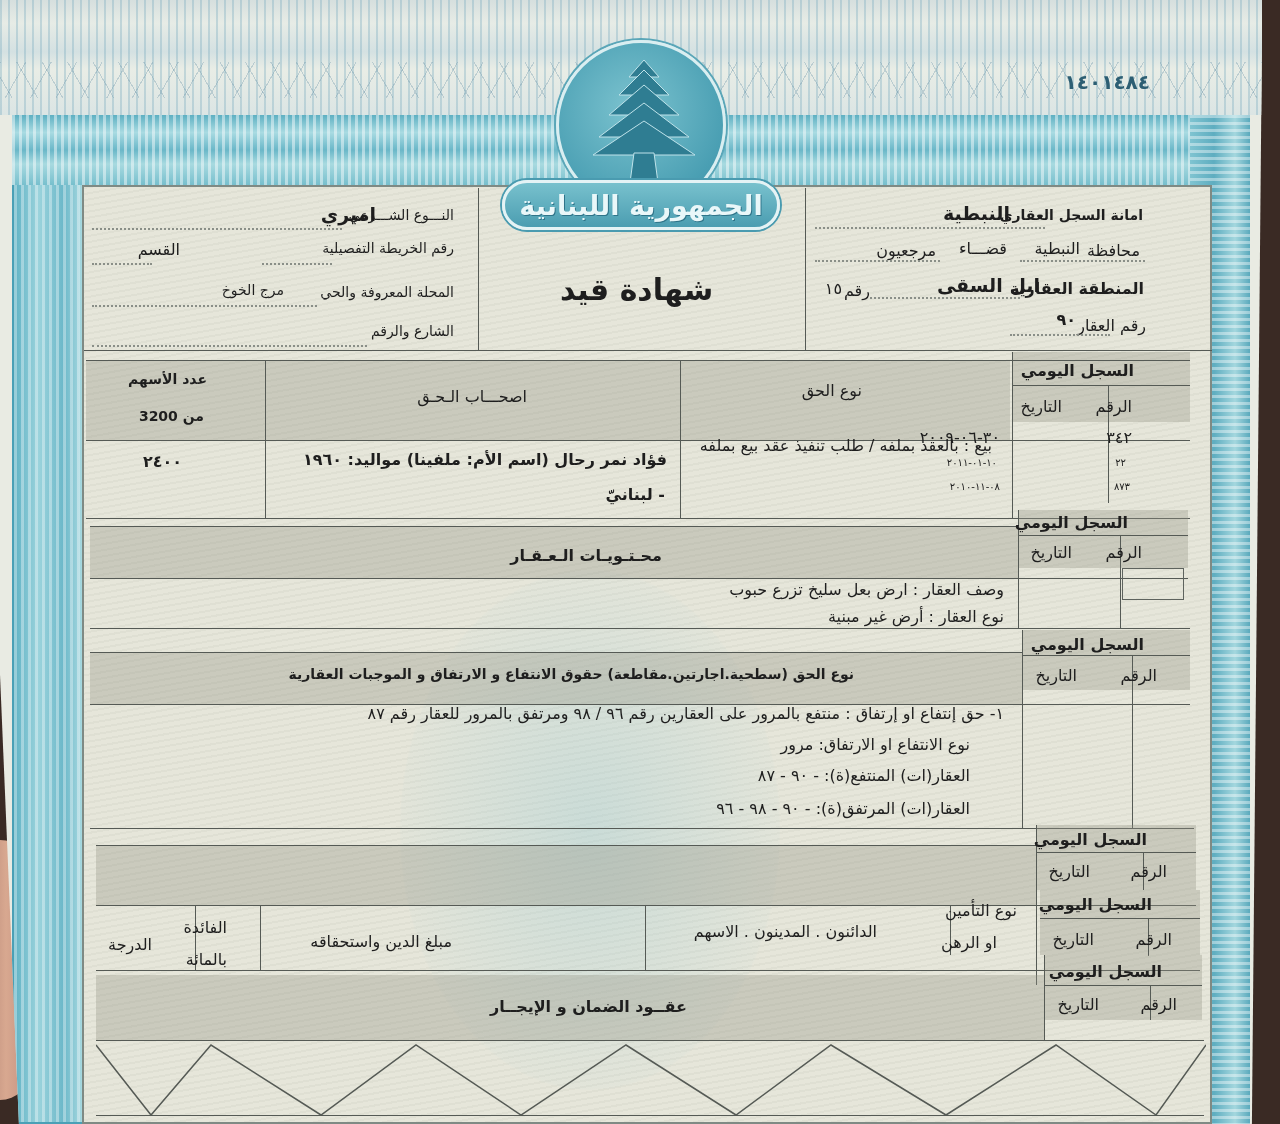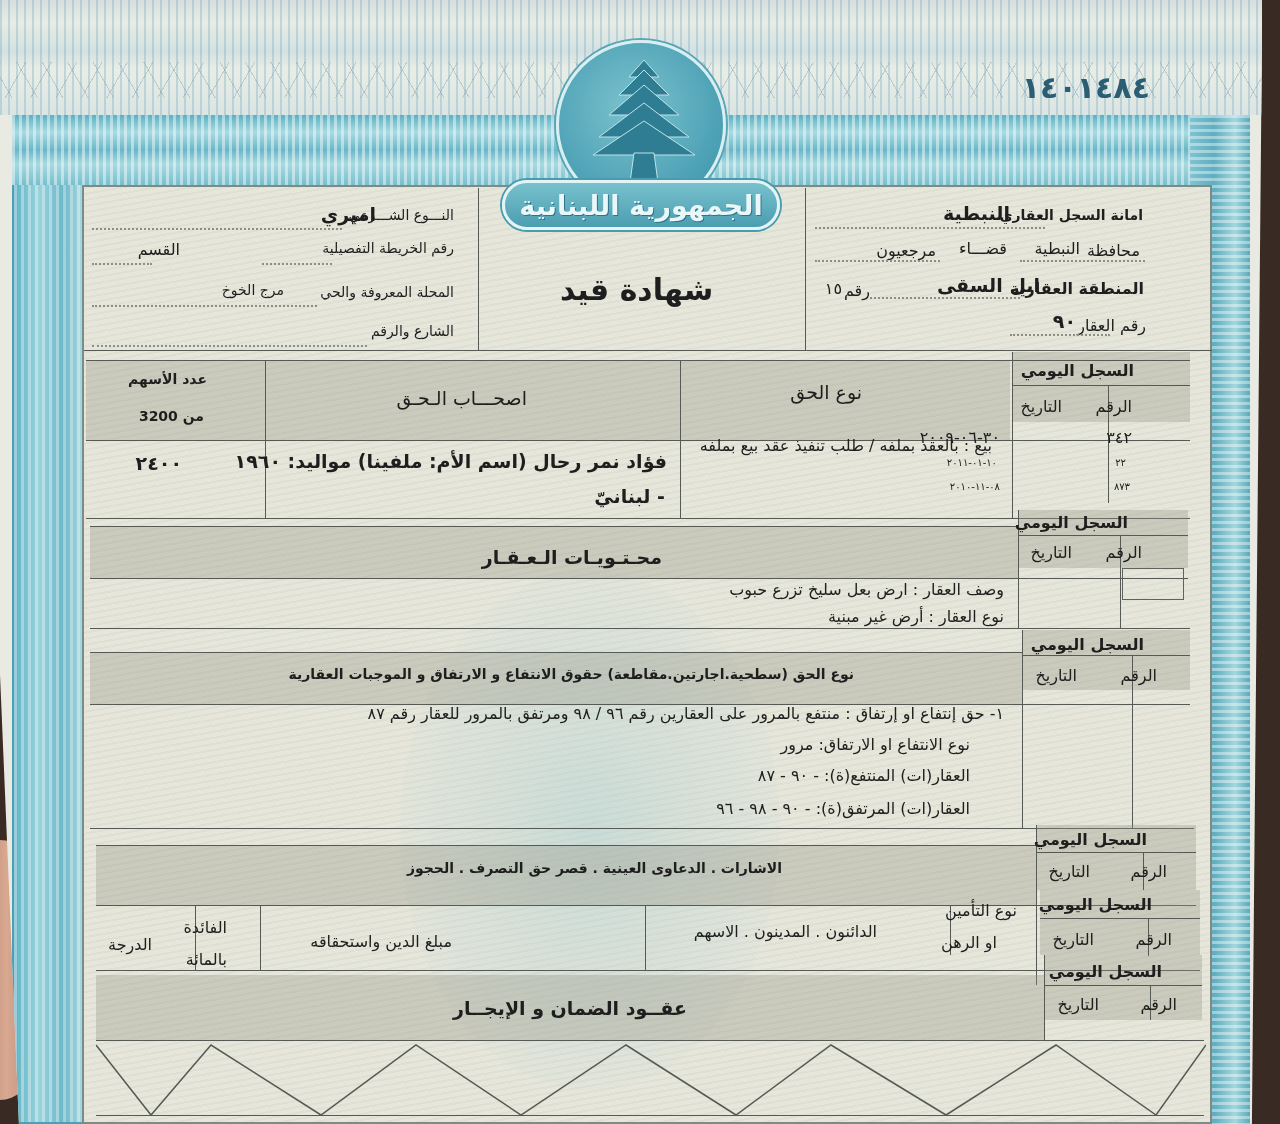--- a/index.html
+++ b/index.html
@@ -26,21 +26,21 @@
         linear-gradient(180deg, #d6dfde 0%, #e7ece6 20%, #d4e1e2 45%, #e9ede6 60%, #dbe5e4 100%);
     }
     .top-band .diamonds {
       position: absolute; left: 0; right: 0; top: 62px; height: 36px;
       background:
         repeating-linear-gradient(60deg, transparent 0 10px, rgba(110,150,170,0.35) 10px 11px, transparent 11px 22px),
         repeating-linear-gradient(-60deg, transparent 0 10px, rgba(110,150,170,0.35) 10px 11px, transparent 11px 22px);
     }
     .serial {
       position: absolute; right: 112px; top: 70px;
-      font-family: "DejaVu Sans", sans-serif; font-size: 30px; font-weight: bold;
+      font-family: "DejaVu Sans", sans-serif; font-size: 20px; font-weight: bold;
       color: #2c5e73; letter-spacing: 2px;
     }
     .frame {
       position: absolute; left: 12px; top: 115px; width: 1238px; height: 1009px;
       background:
         repeating-linear-gradient(90deg, rgba(255,255,255,0.35) 0 3px, transparent 3px 7px),
         linear-gradient(90deg, #5fb2c4 0%, #9bd3dc 2%, #6cb8c9 4%, #a6d8df 5.5%, #7cc0ce 7%, #a6d8df 100%);
       border: 2px solid #4aa0b6;
     }
     .frame-h {
@@ -87,21 +87,21 @@
       display: flex; align-items: center; justify-content: center;
       font-family: "DejaVu Sans", sans-serif; font-size: 27px; font-weight: bold;
       color: #e9f7f9; text-shadow: 1px 1px 0 #2f7489;
       direction: rtl;
     }
 
     
     .t { position: absolute; color: #1e1e1e; direction: rtl; white-space: nowrap; font-family: "DejaVu Sans", sans-serif; }
     .sm { font-size: 16px; }
     .md { font-size: 14px; }
-    .lg { font-size: 19px; font-weight: bold; }
+    .lg { font-size: 16px; font-weight: bold; }
     .xl { font-size: 30px; font-weight: bold; }
     .dots { position: absolute; border-bottom: 2px dotted #8a8f88; height: 0; }
 
     .vline { position: absolute; width: 0; border-left: 1.5px solid #555a55; }
     .hline { position: absolute; height: 0; border-top: 1.5px solid #555a55; }
     .shade { position: absolute; background: rgba(150,150,135,0.35); }
     .cellbox { position: absolute; border: 1.5px solid #5e635e; }
     .tri svg { position: absolute; }
   </style>
 </head>
@@ -249,21 +249,20 @@
   <div class="shade" style="left:1036px;top:825px;width:160px;height:65px;"></div>
   <div class="hline" style="left:96px;top:845px;width:940px;"></div>
   <div class="hline" style="left:1036px;top:852px;width:160px;"></div>
   <div class="hline" style="left:96px;top:905px;width:1100px;"></div>
   <div class="vline" style="left:1036px;top:825px;height:160px;"></div>
   <div class="vline" style="left:1143px;top:852px;height:38px;"></div>
 
   <div class="t sm" style="right:115px;top:830px;font-weight:bold;">السجل اليومي</div>
   <div class="t sm" style="right:95px;top:862px;">الرقم</div>
   <div class="t sm" style="right:172px;top:862px;">التاريخ</div>
-  <div class="t md" style="right:480px;top:860px;font-weight:bold;">الاشارات . الدعاوى العينية . قصر حق التصرف . الحجوز</div>
 
   <div class="shade" style="left:1040px;top:890px;width:160px;height:65px;"></div>
   <div class="hline" style="left:1040px;top:918px;width:160px;"></div>
   <div class="hline" style="left:96px;top:970px;width:1104px;"></div>
   <div class="vline" style="left:1148px;top:918px;height:38px;"></div>
   <div class="vline" style="left:950px;top:905px;height:50px;"></div>
   <div class="vline" style="left:645px;top:905px;height:65px;"></div>
   <div class="vline" style="left:260px;top:905px;height:65px;"></div>
   <div class="vline" style="left:195px;top:905px;height:65px;"></div>
 

